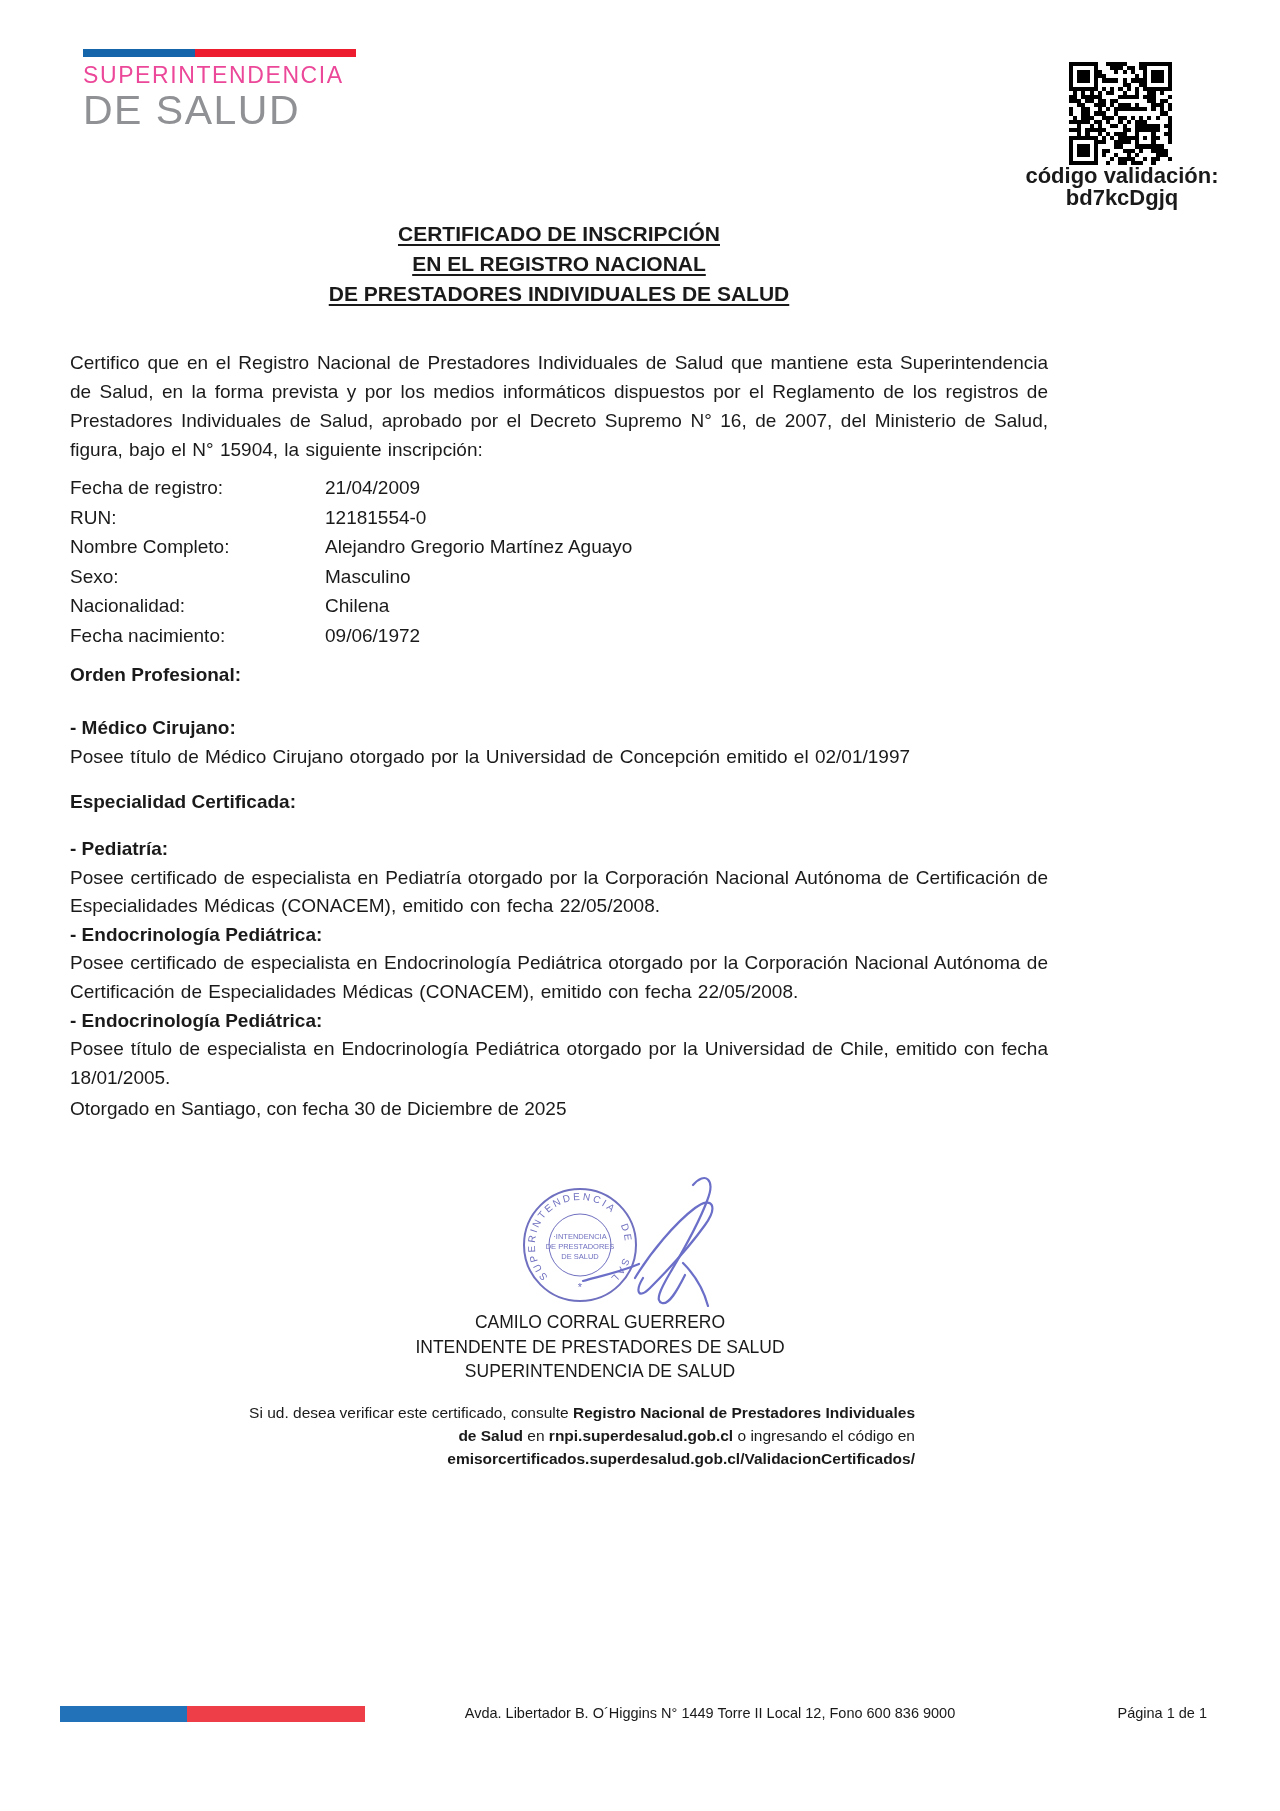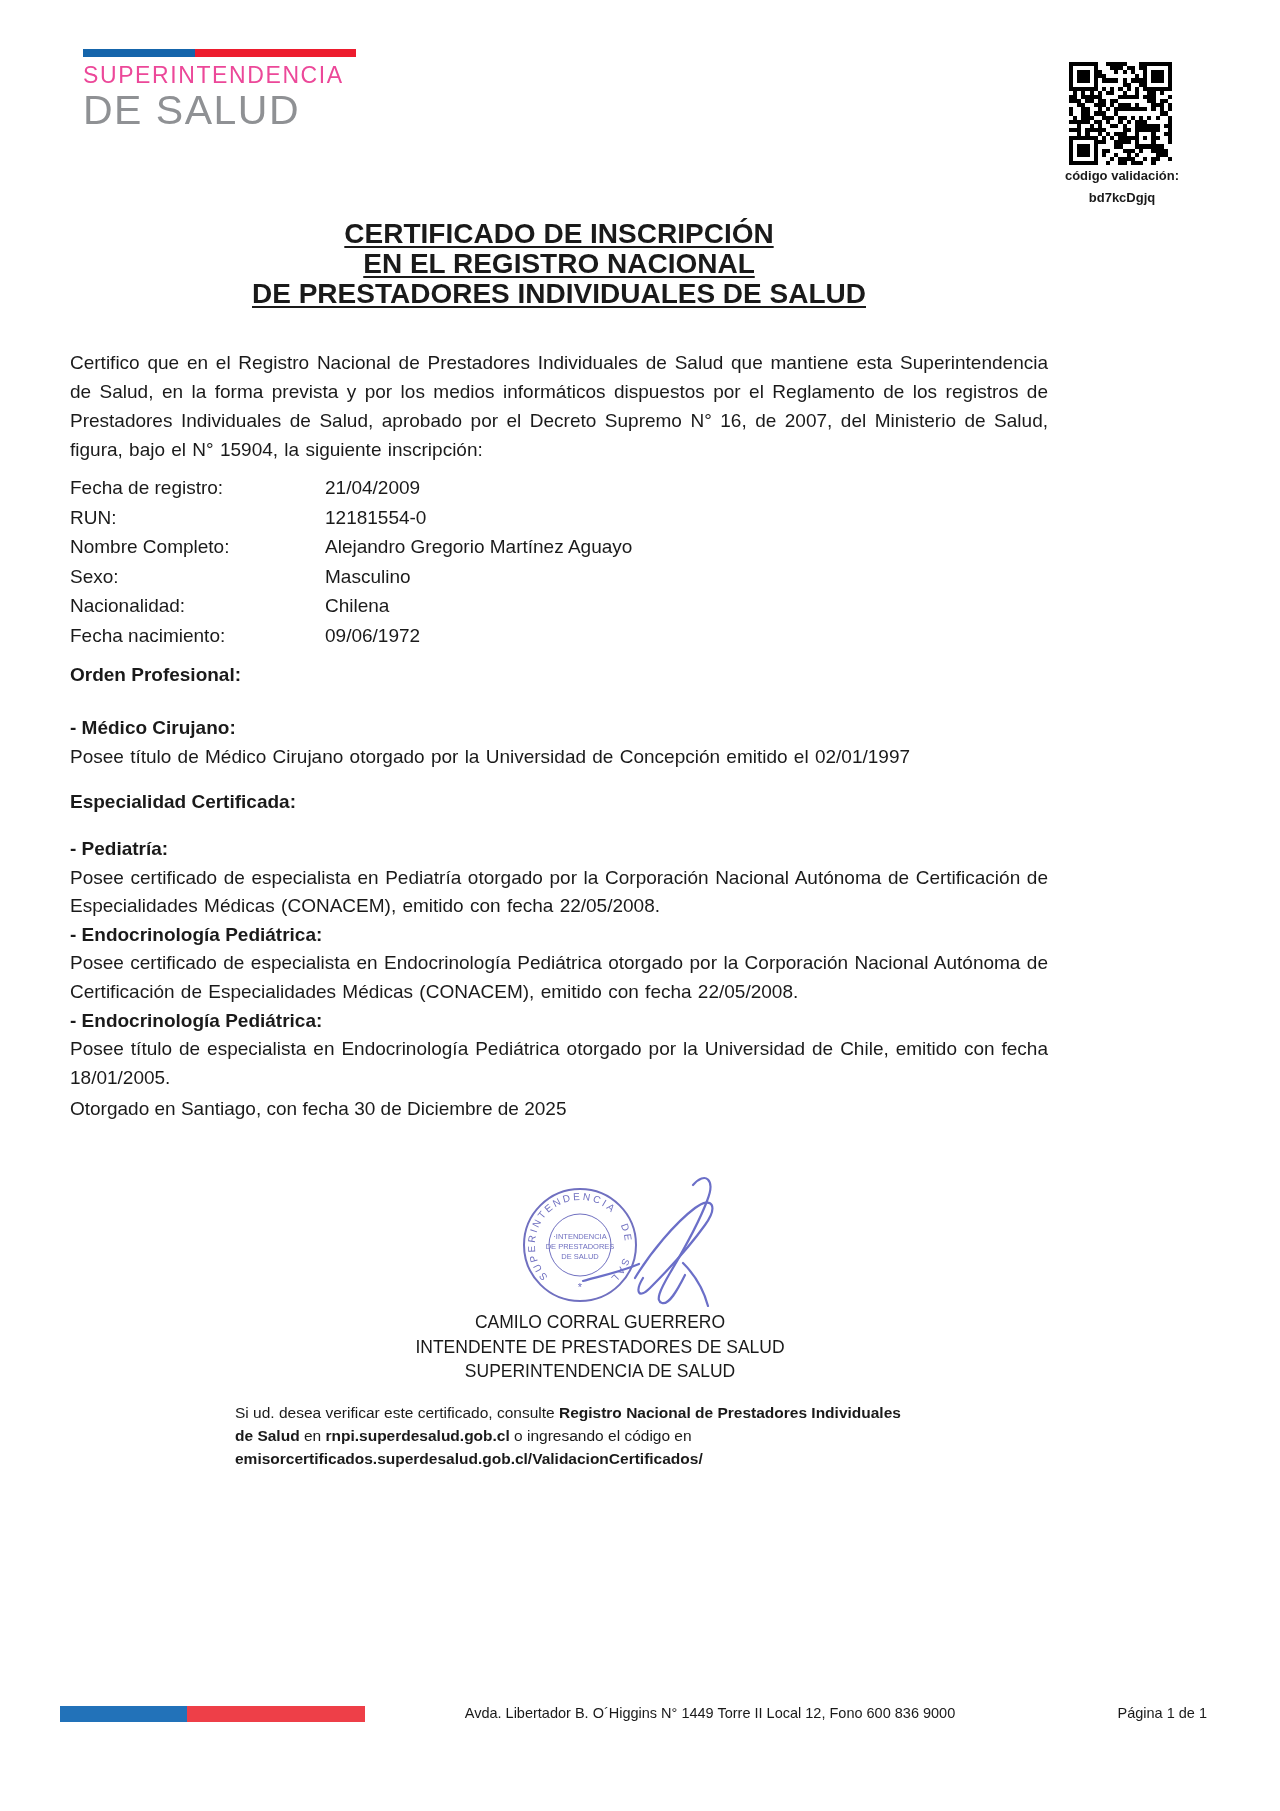--- a/index.html
+++ b/index.html
@@ -12,24 +12,24 @@
   
   .logo{left:83px;top:49px;width:300px;}
   .logo-bar{display:flex;height:8px;width:273px;}
   .logo-bar .blue{width:112px;background:#1565ab;}
   .logo-bar .red{width:161px;background:#ed1c2e;}
   .logo-line1{margin-top:5px;font-size:23px;letter-spacing:1.6px;color:#ec4899;}
   .logo-line2{margin-top:1px;font-size:41px;letter-spacing:1.5px;color:#8f9194;line-height:40px;}
 
   
   .qr-wrap{left:1069px;top:62px;width:103px;height:103px;}
-  .validation{left:1002px;top:165px;width:240px;text-align:center;font-weight:bold;font-size:13px;line-height:22px;}
-
-  
-  .title{left:70px;top:219px;width:978px;text-align:center;font-weight:bold;font-size:28px;line-height:30px;}
+  .validation{left:1002px;top:165px;width:240px;text-align:center;font-weight:bold;font-size:22px;line-height:22px;}
+
+  
+  .title{left:70px;top:219px;width:978px;text-align:center;font-weight:bold;font-size:21px;line-height:30px;}
   .title div{text-decoration:underline;text-underline-offset:3px;text-decoration-thickness:2px;}
 
   
   .intro{left:70px;top:348px;width:978px;font-size:19px;line-height:29px;text-align:justify;word-spacing:1px;}
 
   
   .fields{left:70px;top:473px;width:978px;display:grid;grid-template-columns:255px 1fr;font-size:19px;line-height:29.5px;}
 
   .sec-title{font-weight:bold;font-size:19px;}
   .orden-title{left:70px;top:664px;}
@@ -41,21 +41,21 @@
 
   .issued{left:70px;top:1098px;font-size:19px;}
 
   
   .stamp-sig{left:455px;top:1163px;width:330px;height:155px;}
 
   
   .signatory{left:100px;top:1310px;width:1000px;text-align:center;font-weight:normal;font-size:17.5px;line-height:24.5px;}
 
   
-  .verification{left:235px;top:1401px;width:680px;text-align:left;font-size:15.5px;line-height:23px;}
+  .verification{left:235px;top:1401px;width:680px;text-align:right;font-size:15.5px;line-height:23px;}
   .verification b{font-weight:bold;}
 
   
   .footer-bar{left:60px;top:1706px;display:flex;height:16px;}
   .footer-bar .blue{width:127px;background:#2272b9;}
   .footer-bar .red{width:178px;background:#ee3f48;}
   .footer-address{left:360px;top:1705px;width:700px;text-align:center;font-size:14.5px;}
   .footer-page{left:1080px;top:1705px;width:127px;text-align:right;font-size:14.5px;}
 </style>
 </head>

